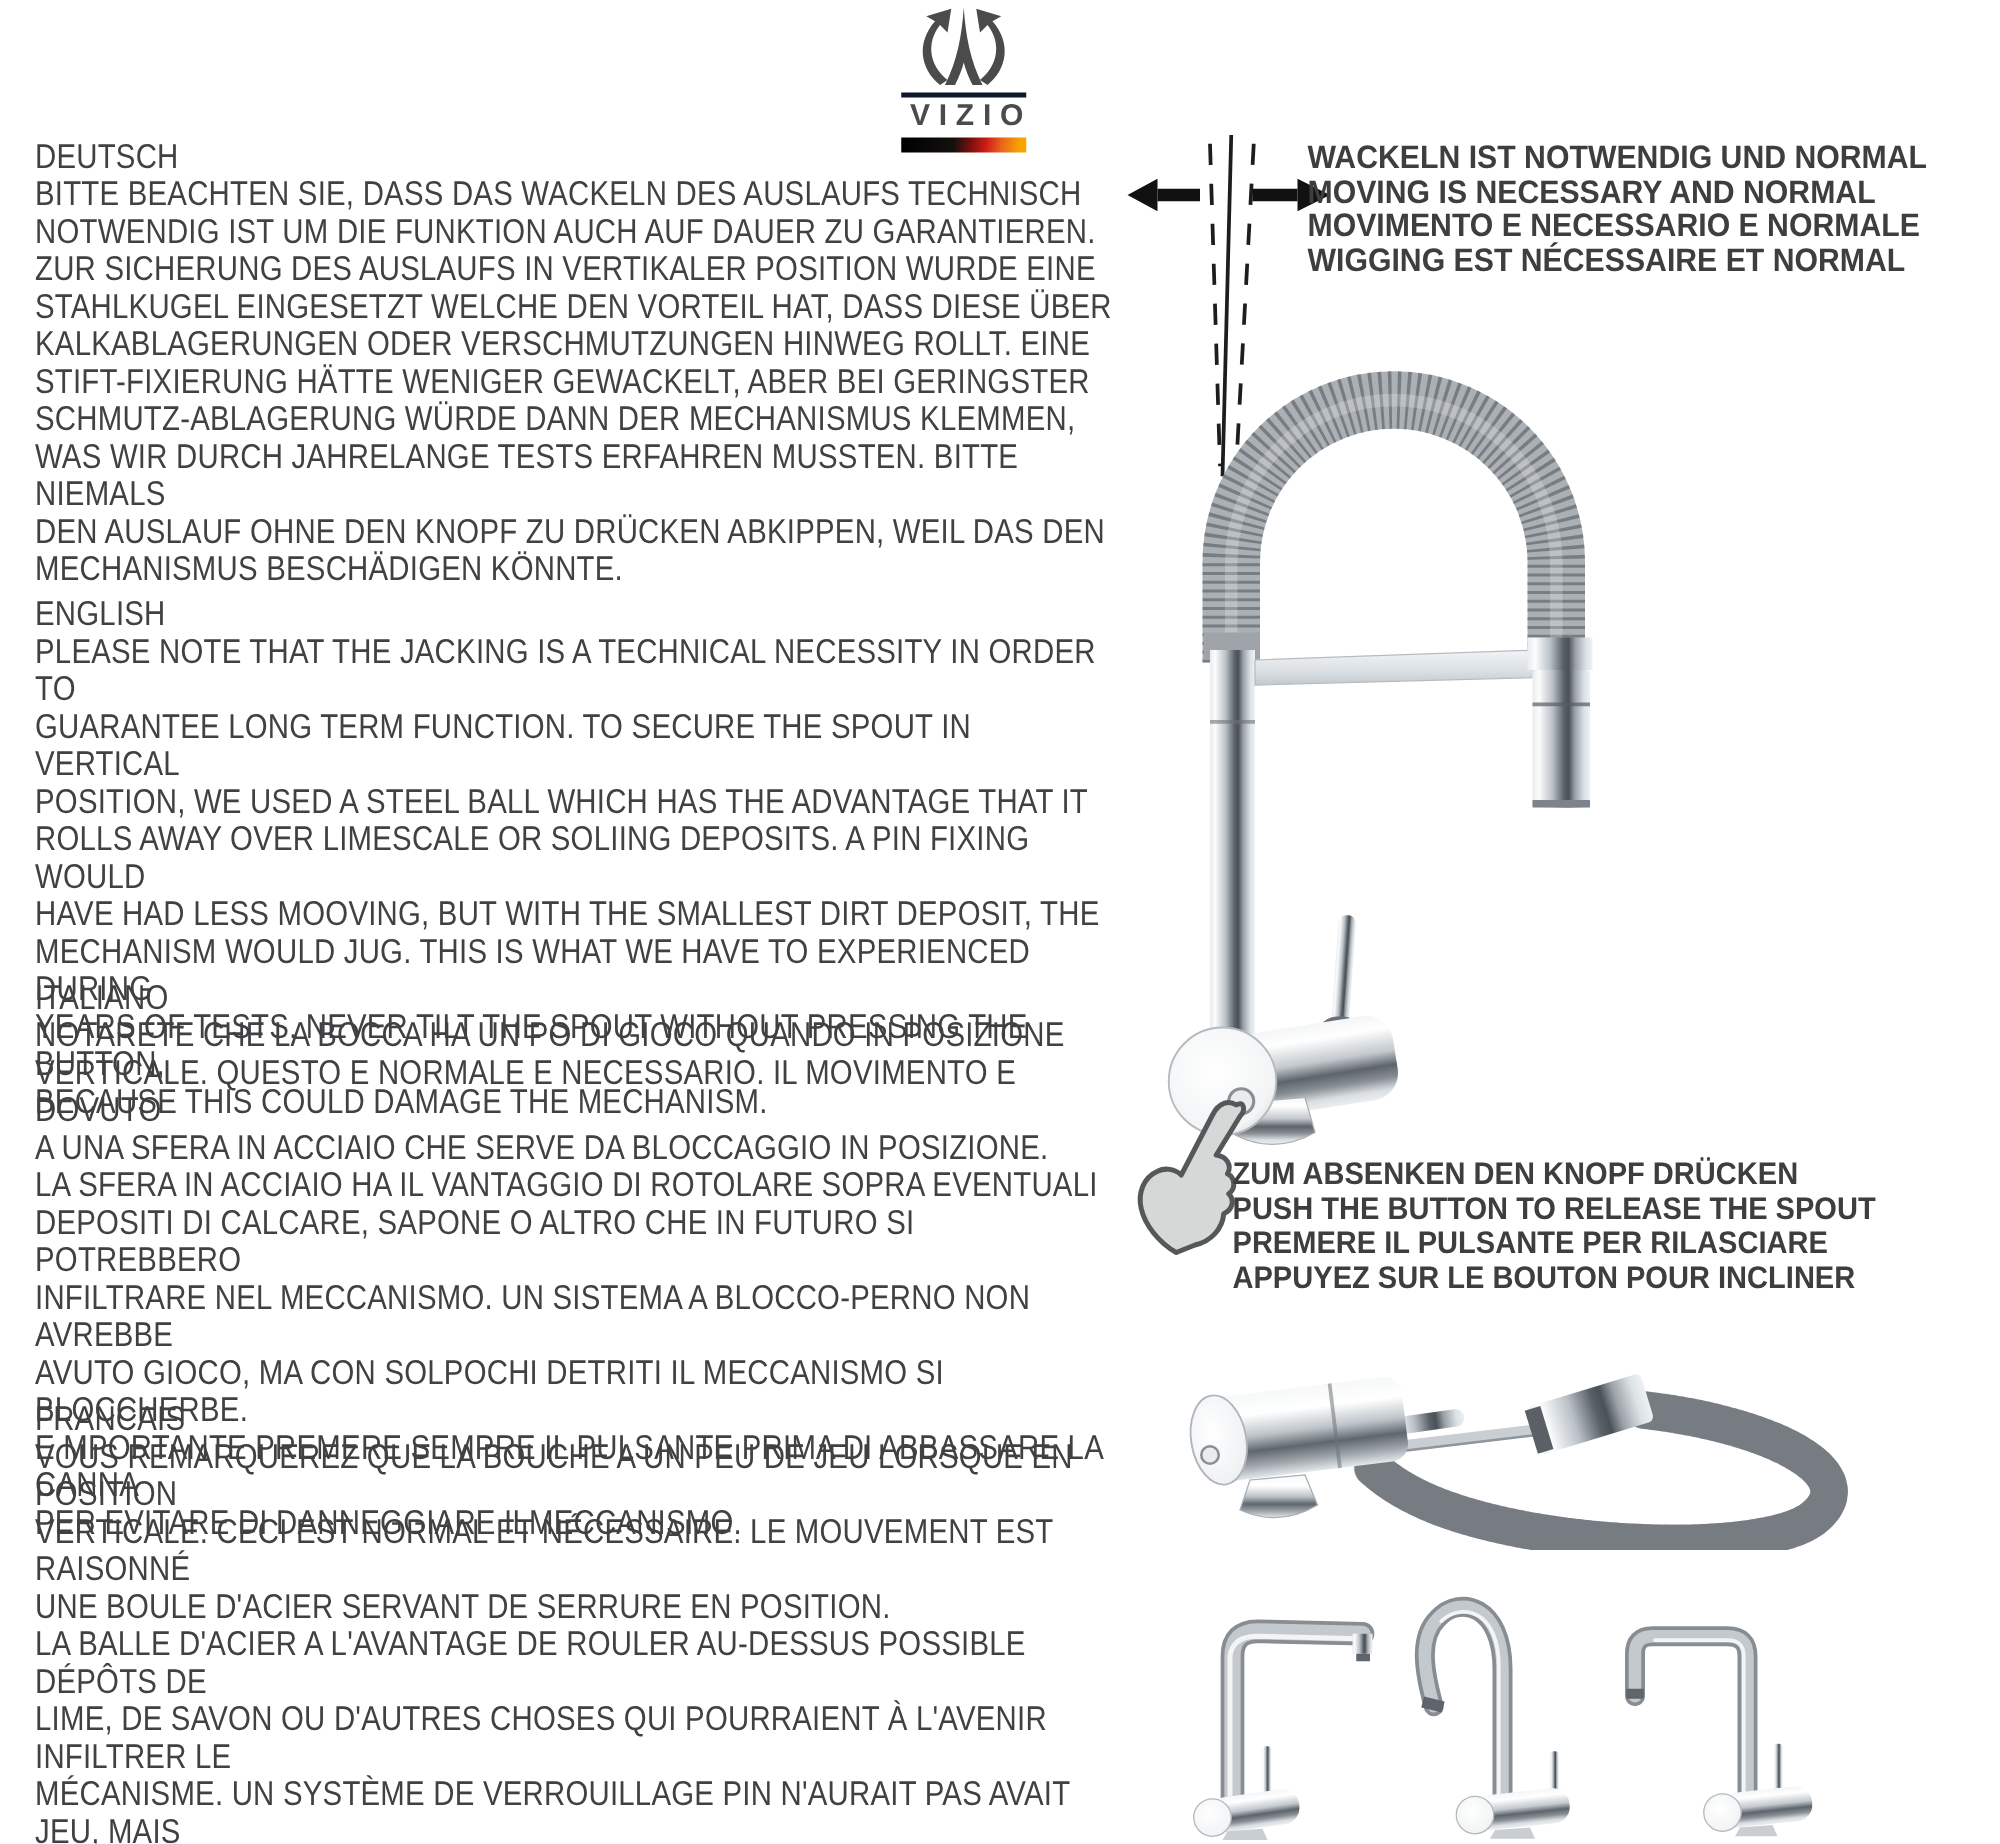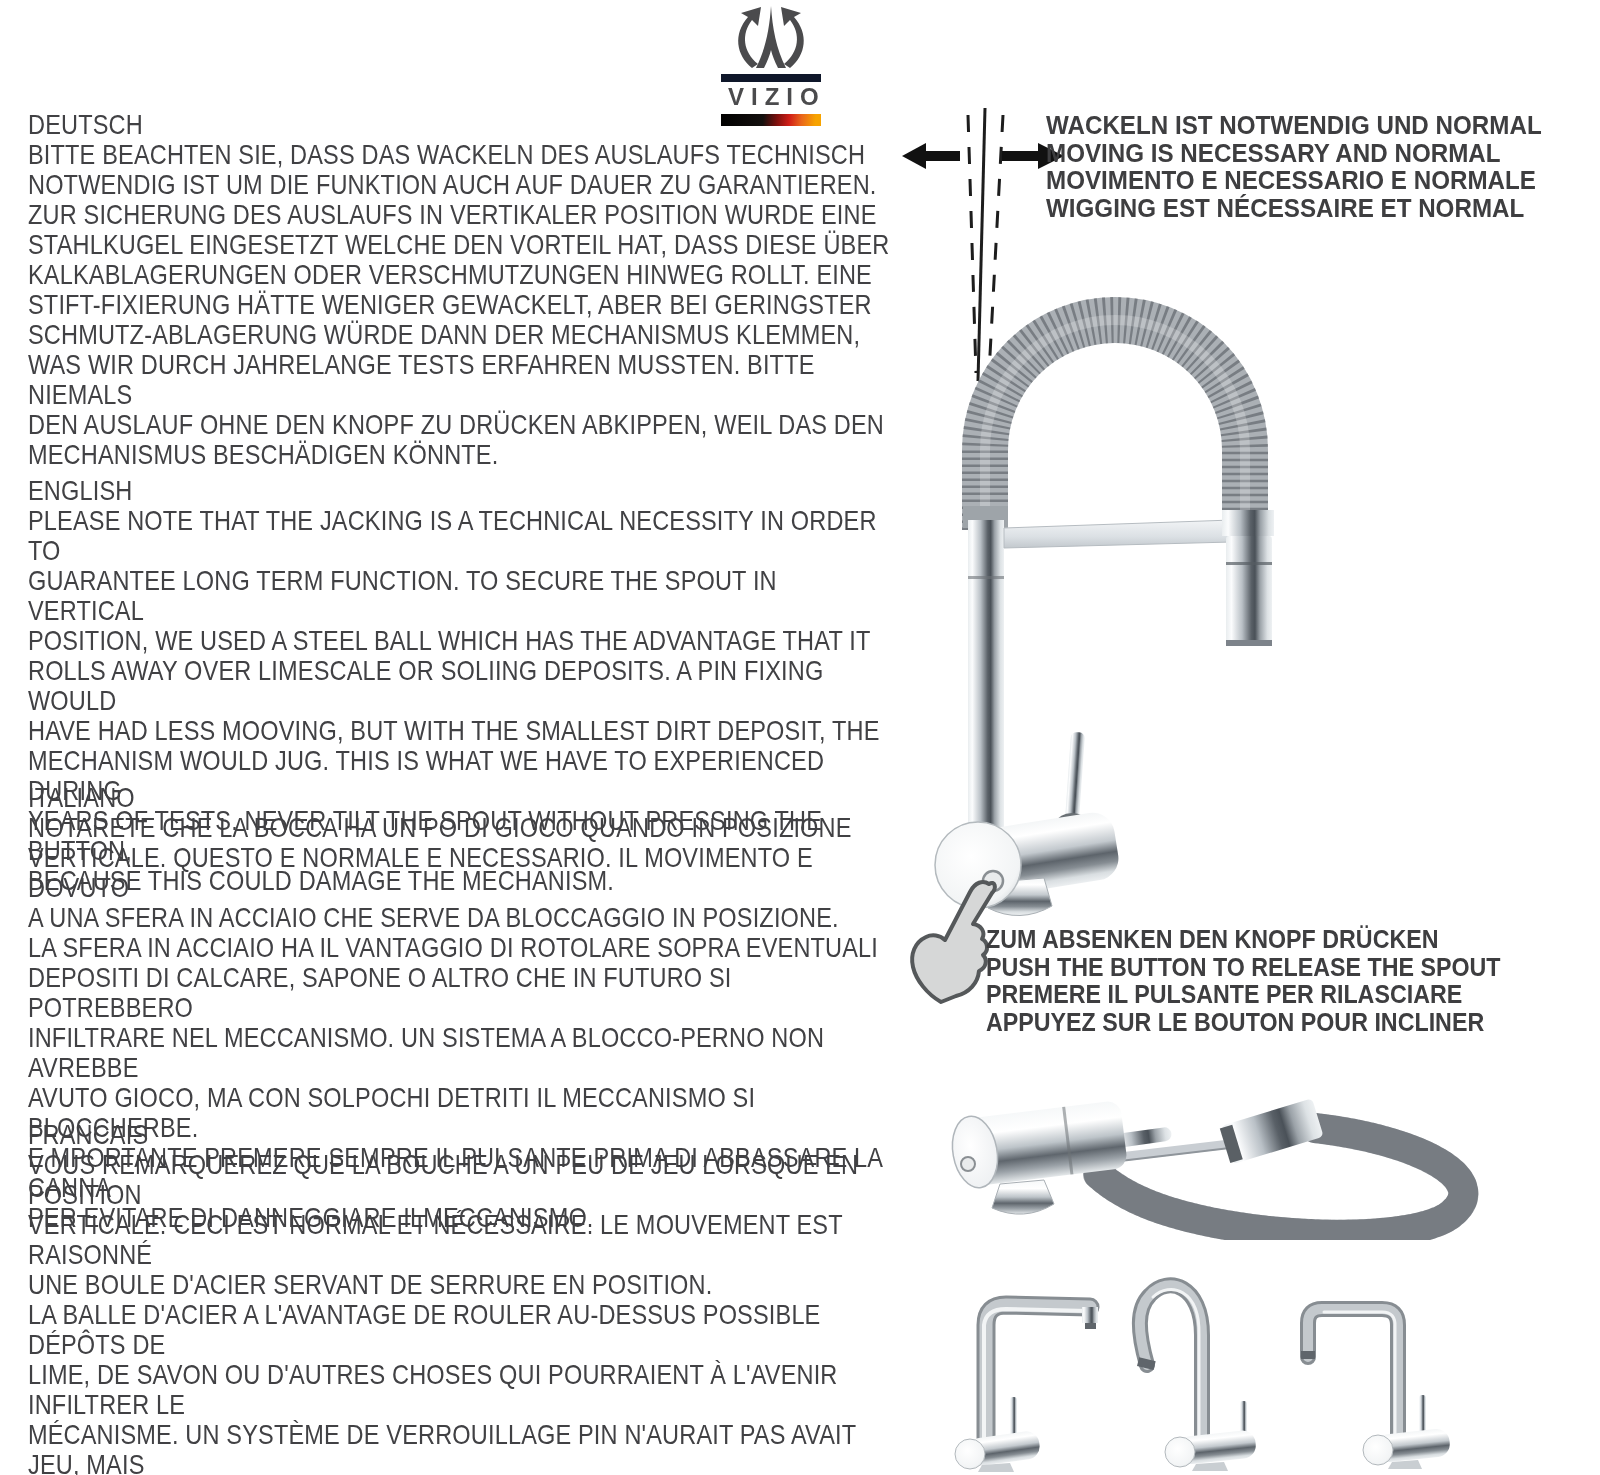--- a/index.html
+++ b/index.html
@@ -1,21 +1,21 @@
 <!DOCTYPE html>
 <html><head>
 <meta charset="utf-8">
 <style>
   html,body{margin:0;padding:0;background:#ffffff;}
   .canvas{position:relative;width:1600px;height:1475px;background:#ffffff;overflow:hidden;
           font-family:"Liberation Sans", sans-serif;color:#414144;}
   
   .logo{position:absolute;left:712px;top:6px;width:118px;text-align:center;}
   .logo .crown{display:block;margin:0 auto;}
-  .logo .wordmark{display:block;margin:2px auto 0 auto;width:100px;border-top:8px solid #0f172a;
+  .logo .wordmark{display:block;margin:2px auto 0 auto;width:100px;border-top:4px solid #0f172a;
         font-weight:bold;font-size:24px;letter-spacing:7px;text-indent:7px;color:#4b4b4d;padding-top:1px;}
   .logo .flag{display:block;margin:3px auto 0 auto;width:100px;height:12px;
         background:linear-gradient(96deg,#000000 0%,#14100e 42%,#7e100d 56%,#d01e17 68%,#e9661b 80%,#f7a300 94%);}
   
   .section{position:absolute;left:28px;width:1010px;transform:scaleX(0.855);transform-origin:0 0;
            font-size:27.5px;line-height:30px;letter-spacing:0.2px;color:#414144;}
   .section .heading{white-space:pre-line;}
   .lines{white-space:pre-line;}
   #sec-deutsch{top:110px;}
   #sec-english{top:476px;}

